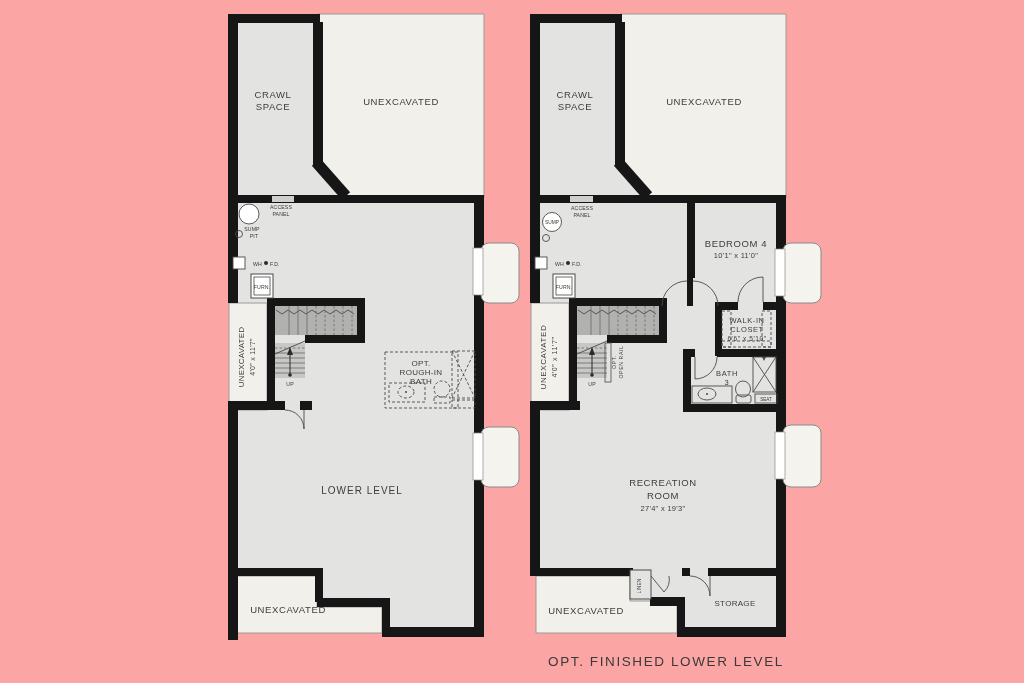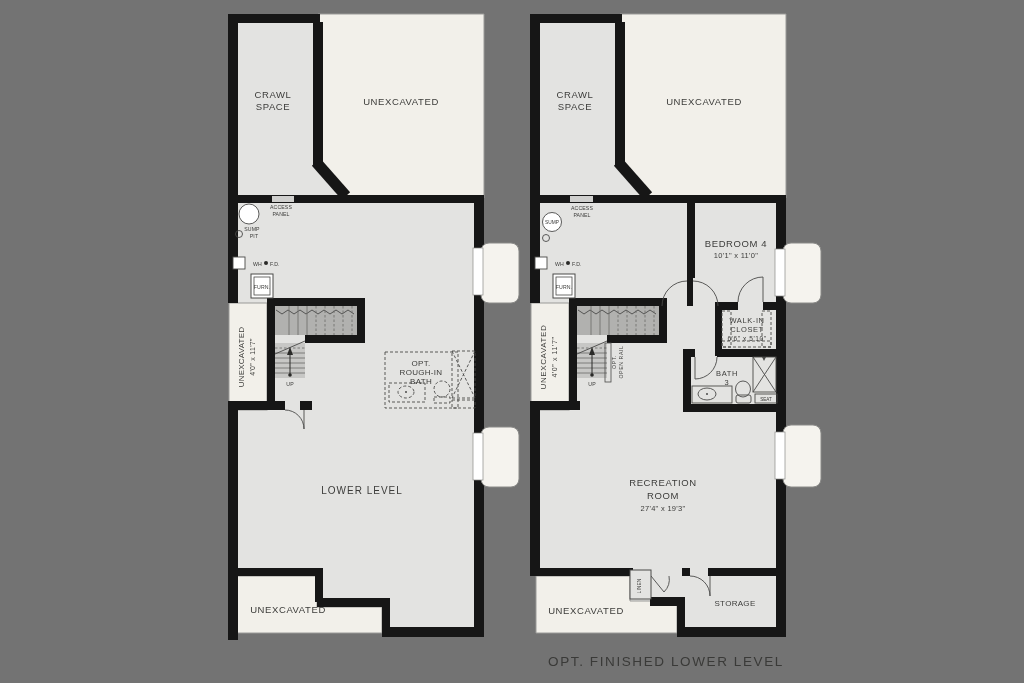--- a/index.html
+++ b/index.html
@@ -1,16 +1,16 @@
 <!DOCTYPE html>
 <html><head>
 <meta charset="utf-8">
 <style>
   html,body{margin:0;padding:0;background:#ffffff;}
-  .canvas{position:relative;width:1024px;height:683px;background:#737373;overflow:hidden;
+  .canvas{position:relative;width:1024px;height:683px;background:#fca5a5;overflow:hidden;
           font-family:"Liberation Sans",sans-serif;}
   svg text{fill:#3c3c3a;font-family:"Liberation Sans",sans-serif;letter-spacing:.6px;}
   text.room{font-size:9.5px;}
   text.big{font-size:10px;letter-spacing:1px;}
   text.dim{font-size:7.5px;letter-spacing:.3px;}
   text.tiny{font-size:6px;letter-spacing:.2px;}
   text.micro{font-size:5.2px;letter-spacing:.1px;}
   text.caption{font-size:13.5px;letter-spacing:1.6px;fill:#3a3a38;}
   .wall{fill:#161616;}
   .floor{fill:#e3e3e1;}

